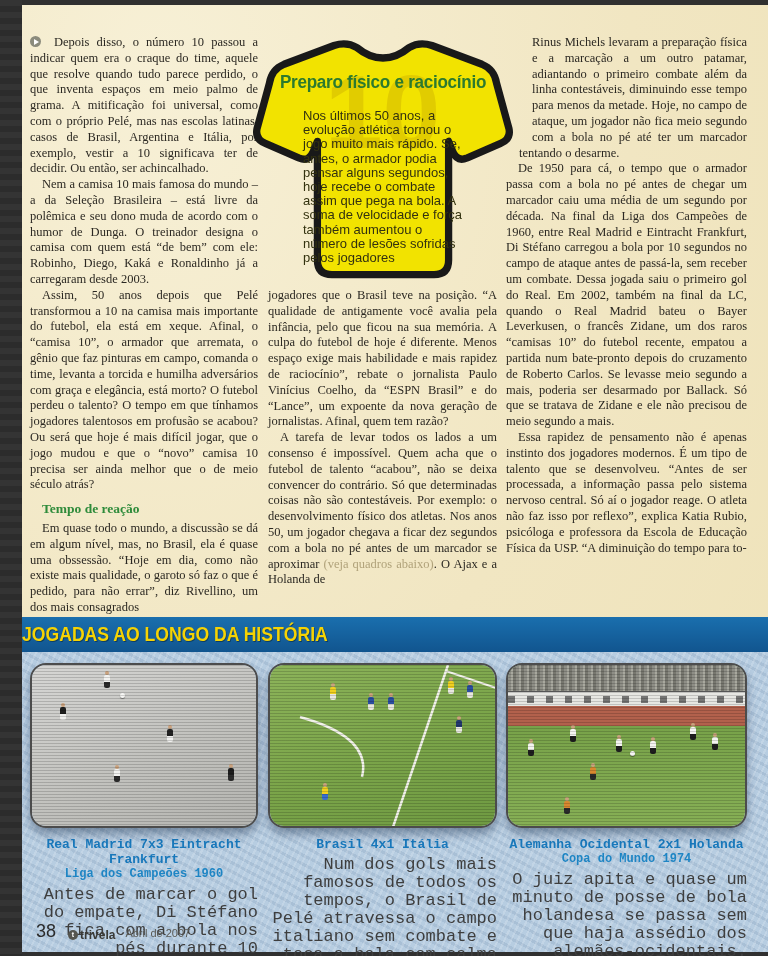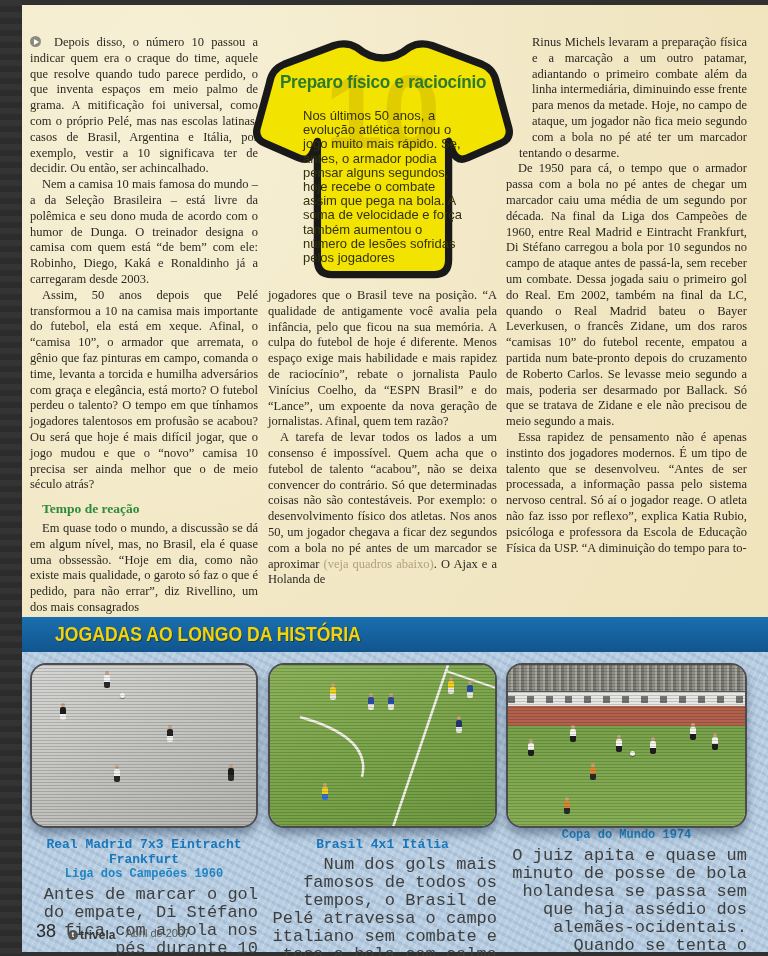--- a/index.html
+++ b/index.html
@@ -36,21 +36,21 @@
         font-family:"Liberation Sans",sans-serif;font-weight:bold;font-size:18px;
         color:#2c7a2e;transform:scaleX(0.95);letter-spacing:-0.3px;}
   .jersey-watermark{position:absolute;left:0;top:70px;width:229px;text-align:center;
         font-family:"Liberation Sans",sans-serif;font-weight:bold;font-size:104px;
         color:rgba(200,170,0,0.40);}
   .jersey-body{position:absolute;left:35px;top:74px;width:160px;text-align:left;
         font-family:"Liberation Sans",sans-serif;font-size:13px;line-height:14.2px;color:#33320f;}
 
   
   .banner{position:absolute;top:612px;left:0;right:0;height:35px;background:linear-gradient(180deg,#1a6fae,#11558f);
-          display:flex;align-items:center;padding-left:33px;}
+          display:flex;align-items:center;}
   .banner span{font-family:"Liberation Sans",sans-serif;font-weight:bold;font-size:20px;
           color:#f6d303;transform:scaleX(0.88);transform-origin:left center;letter-spacing:0;
           text-shadow:1px 1px 0 rgba(0,0,0,0.35);white-space:nowrap;}
   .history{position:absolute;top:647px;left:0;right:0;bottom:0;
      background:
        repeating-linear-gradient(115deg,rgba(255,255,255,0.16) 0 2px,rgba(0,0,0,0) 2px 6px),
        repeating-linear-gradient(28deg,rgba(80,110,145,0.14) 0 3px,rgba(0,0,0,0) 3px 8px),
        #b7cde1;}
   .cards{position:absolute;top:11px;left:8px;right:21px;display:flex;}
   .card{font-family:Liberation Mono, monospace;}
@@ -117,21 +117,21 @@
           <div class="jersey-title">Preparo físico e raciocínio</div>
           <div class="jersey-body">Nos últimos 50 anos, a evolução atlética tornou o jogo muito mais rápido. Se, antes, o armador podia pensar alguns segundos, hoje recebe o combate assim que pega na bola. A soma de velocidade e força também aumentou o número de lesões sofridas pelos jogadores</div>
         </div>
         <p class="para flush">jogadores que o Brasil teve na posição. “A qualidade de antigamente você avalia pela infância, pelo que ficou na sua memória. A culpa do futebol de hoje é diferente. Menos espaço exige mais habilidade e mais rapidez de raciocínio”, rebate o jornalista Paulo Vinícius Coelho, da “ESPN Brasil” e do “Lance”, um expoente da nova geração de jornalistas. Afinal, quem tem razão?</p>
         <p class="para"><span>A tarefa de levar todos os lados a um consenso é impossível. Quem acha que o futebol de talento “acabou”, não se deixa convencer do contrário. Só que determinadas coisas não são contestáveis. Por exemplo: o desenvolvimento físico dos atletas. Nos anos 50, um jogador chegava a ficar dez segundos com a bola no pé antes de um marcador se aproximar </span><span class="ref-note">(veja quadros abaixo)</span><span>. O Ajax e a Holanda de</span></p>
       </div>
 
       <div class="col col3">
         <div class="sp-a"></div>
         <div class="sp-b"></div>
-        <p class="para flush">Rinus Michels levaram a preparação física e a marcação a um outro patamar, adiantando o primeiro combate além da linha intermediária, diminuindo esse frente para menos da metade. Hoje, no campo de ataque, um jogador não fica meio segundo com a bola no pé até ter um marcador tentando o desarme.</p>
+        <p class="para flush">Rinus Michels levaram a preparação física e a marcação a um outro patamar, adiantando o primeiro combate além da linha contestáveis, diminuindo esse tempo para menos da metade. Hoje, no campo de ataque, um jogador não fica meio segundo com a bola no pé até ter um marcador tentando o desarme.</p>
         <p class="para">De 1950 para cá, o tempo que o armador passa com a bola no pé antes de chegar um marcador caiu uma média de um segundo por década. Na final da Liga dos Campeões de 1960, entre Real Madrid e Eintracht Frankfurt, Di Stéfano carregou a bola por 10 segundos no campo de ataque antes de passá-la, sem receber um combate. Dessa jogada saiu o primeiro gol do Real. Em 2002, também na final da LC, quando o Real Madrid bateu o Bayer Leverkusen, o francês Zidane, um dos raros “camisas 10” do futebol recente, empatou a partida num bate-pronto depois do cruzamento de Roberto Carlos. Se levasse meio segundo a mais, poderia ser desarmado por Ballack. Só que se tratava de Zidane e ele não precisou de meio segundo a mais.</p>
         <p class="para">Essa rapidez de pensamento não é apenas instinto dos jogadores modernos. É um tipo de talento que se desenvolveu. “Antes de ser processada, a informação passa pelo sistema nervoso central. Só aí o jogador reage. O atleta não faz isso por reflexo”, explica Katia Rubio, psicóloga e professora da Escola de Educação Física da USP. “A diminuição do tempo para to-</p>
       </div>
     </div>
 
     <div class="banner">
       <span>JOGADAS AO LONGO DA HISTÓRIA</span>
     </div>
 
     <div class="history">
@@ -184,20 +184,21 @@
               <span class="pl" style="left:62px;top:64px;background:linear-gradient(180deg,#f4f4f0 55%,#1e1e1e 55%);"></span>
               <span class="pl" style="left:108px;top:74px;background:linear-gradient(180deg,#f4f4f0 55%,#1e1e1e 55%);"></span>
               <span class="ball" style="left:122px;top:86px;"></span>
               <span class="pl" style="left:142px;top:76px;background:linear-gradient(180deg,#f4f4f0 55%,#1e1e1e 55%);"></span>
               <span class="pl" style="left:182px;top:62px;background:linear-gradient(180deg,#f4f4f0 55%,#1e1e1e 55%);"></span>
               <span class="pl" style="left:204px;top:72px;background:linear-gradient(180deg,#f4f4f0 55%,#1e1e1e 55%);"></span>
               <span class="pl" style="left:82px;top:102px;background:linear-gradient(180deg,#d88830 55%,#2a2a2a 55%);"></span>
               <span class="pl" style="left:56px;top:136px;background:linear-gradient(180deg,#d88830 55%,#2a2a2a 55%);"></span>
             </div>
           </div>
+          <div class="card-title">Alemanha Ocidental 2x1 Holanda</div>
           <div class="card-sub">Copa do Mundo 1974</div>
           <div class="card-desc">O juiz apita e quase um minuto de posse de bola holandesa se passa sem que haja assédio dos alemães-ocidentais. Quando se tenta o desarme, falta, pênalti e Holanda na frente</div>
         </div>
 
       </div>
 
       <div class="footer">
         <span class="page-num">38</span>
         <span class="logo">
           <span class="logo-circle">t</span>

